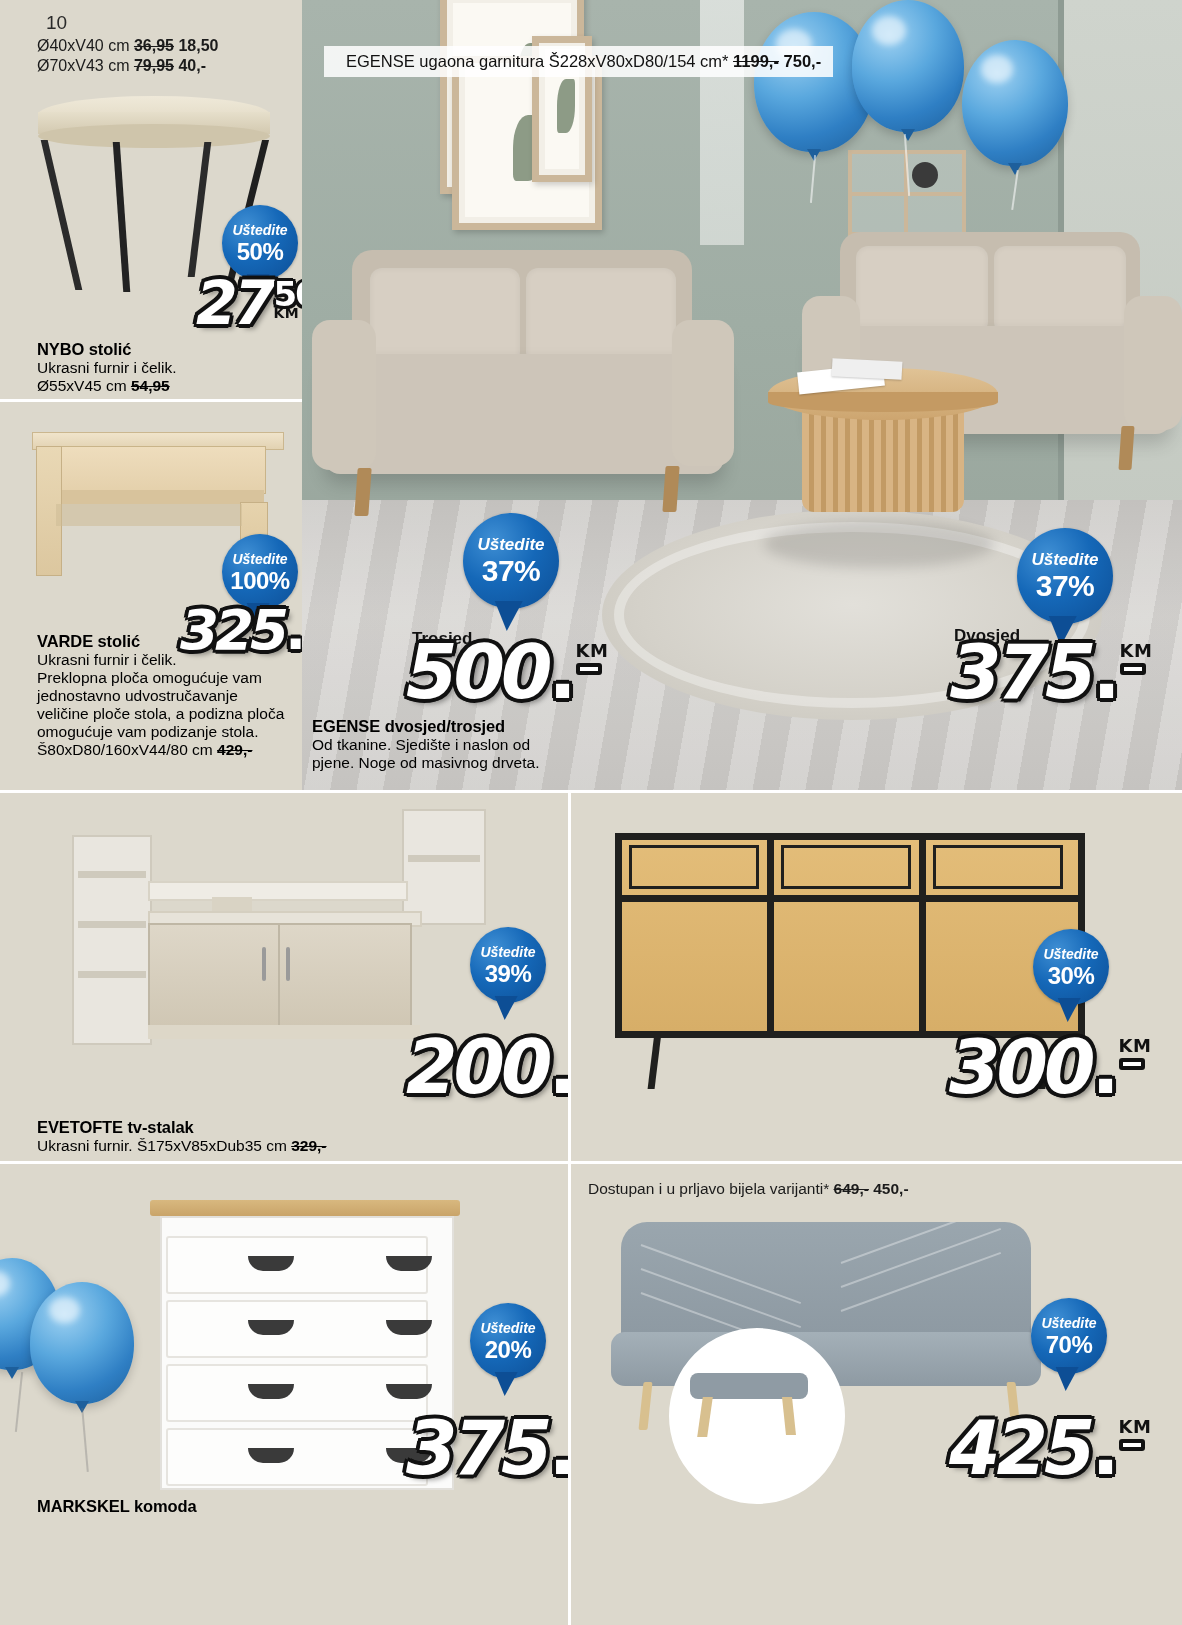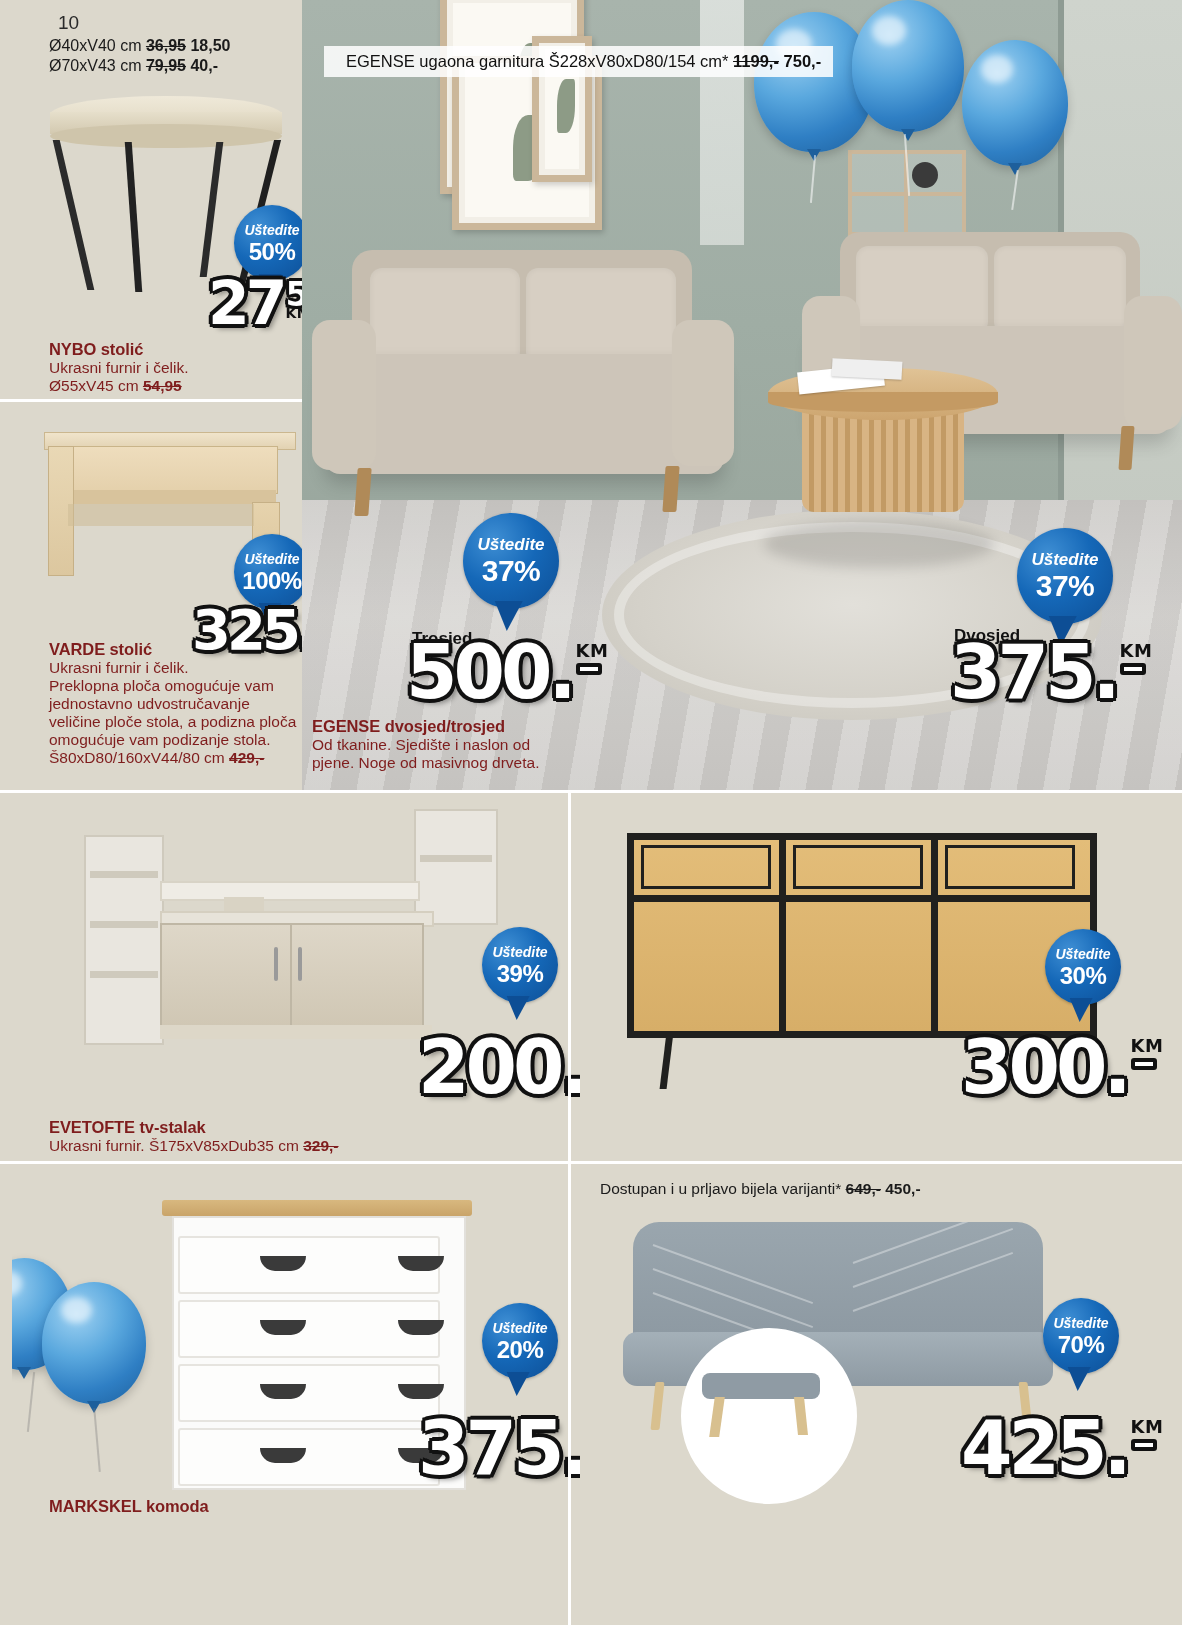--- a/index.html
+++ b/index.html
@@ -2,26 +2,26 @@
 <html><head>
 <meta charset="utf-8">
 <style>
   html,body{margin:0;padding:0;background:#fff;}
   body{width:1182px;height:1625px;font-family:"Liberation Sans",sans-serif;position:relative;overflow:hidden;}
 
   .page{position:absolute;inset:0;background:#dcd8cc;}
 
   
   .panel{position:absolute;overflow:hidden;}
-  .bg-beige{background:#dcd8cc;margin-left:12px;}
+  .bg-beige{background:#dcd8cc;}
   .hairline-v{position:absolute;width:3px;background:#ffffff;}
   .hairline-h{position:absolute;height:3px;background:#ffffff;}
 
   
-  .cap{position:absolute;color:#7f1d1d;line-height:1.16;}
+  .cap{position:absolute;color:#000000;line-height:1.16;}
   .cap .ttl{font-weight:bold;font-size:16.5px;letter-spacing:-.1px;}
   .cap .dsc{font-size:15.5px;}
   .cap .dsc b{font-weight:bold;}
   .strike{text-decoration:line-through;font-weight:bold;}
   .pgnum{position:absolute;left:46px;top:12px;font-size:19px;color:#2a2a2a;}
 
   .topspec{position:absolute;left:37px;top:36px;font-size:16px;line-height:1.28;color:#1b1b1b;}
   .topspec b{font-weight:bold;}
 
   
@@ -41,21 +41,21 @@
   .balloon.big .tail{bottom:-22px;border-left:12px solid transparent;border-right:16px solid transparent;border-top:30px solid #0d4e95;}
 
   
   .price{position:absolute;display:flex;align-items:flex-start;
     font-family:"DejaVu Sans",sans-serif;font-weight:bold;color:#fff;
     -webkit-text-stroke:0px;line-height:.86;white-space:nowrap;}
   .price .num{font-size:74px;letter-spacing:-4px;
     text-shadow:
       -3px -3px 0 #111, 3px -3px 0 #111, -3px 3px 0 #111, 3px 3px 0 #111,
       -4px 0 0 #111, 4px 0 0 #111, 0 -4px 0 #111, 0 4px 0 #111,
-      5px 5px 5px rgba(0,0,0,.35);}
+      5px 5px 5px rgba(0,0,0,.35); font-style: italic;}
   .price .dot{font-size:74px;letter-spacing:-3px;
     text-shadow:
       -3px -3px 0 #111, 3px -3px 0 #111, -3px 3px 0 #111, 3px 3px 0 #111,
       -4px 0 0 #111, 4px 0 0 #111, 0 -4px 0 #111, 0 4px 0 #111;}
   .price .sup{display:flex;flex-direction:column;align-items:flex-start;margin-left:2px;margin-top:2px;}
   .price .km{font-size:18px;color:#111;letter-spacing:.5px;text-shadow:none;-webkit-text-stroke:0;}
   .price .cents{font-size:40px;letter-spacing:-2px;
     text-shadow:-2.5px -2.5px 0 #111,2.5px -2.5px 0 #111,-2.5px 2.5px 0 #111,2.5px 2.5px 0 #111,
       -3px 0 0 #111,3px 0 0 #111,0 -3px 0 #111,0 3px 0 #111;}
   .price.small .num,.price.small .dot{font-size:56px;}
@@ -218,21 +218,21 @@
       <div class="p">100%</div>
       <div class="tail"></div>
     </div>
 
     <div class="price small" style="left:180px;top:204px;">
       <span class="num">325</span>
       <span class="dot">.</span>
 
     </div>
 
-    <div class="cap" style="left:37px;top:238px;width:262px;">
+    <div class="cap" style="left:37px;top:230px;width:262px;">
       <div class="ttl">VARDE stolić</div>
       <div class="dsc">Ukrasni furnir i čelik.</div>
       <div class="dsc">Preklopna ploča omogućuje vam</div>
       <div class="dsc">jednostavno udvostručavanje</div>
       <div class="dsc">veličine ploče stola, a podizna ploča</div>
       <div class="dsc">omogućuje vam podizanje stola.</div>
       <div class="dsc"><span>Š80xD80/160xV44/80 cm</span>
         <b class="strike">429,-</b></div>
     </div>
   </div>

